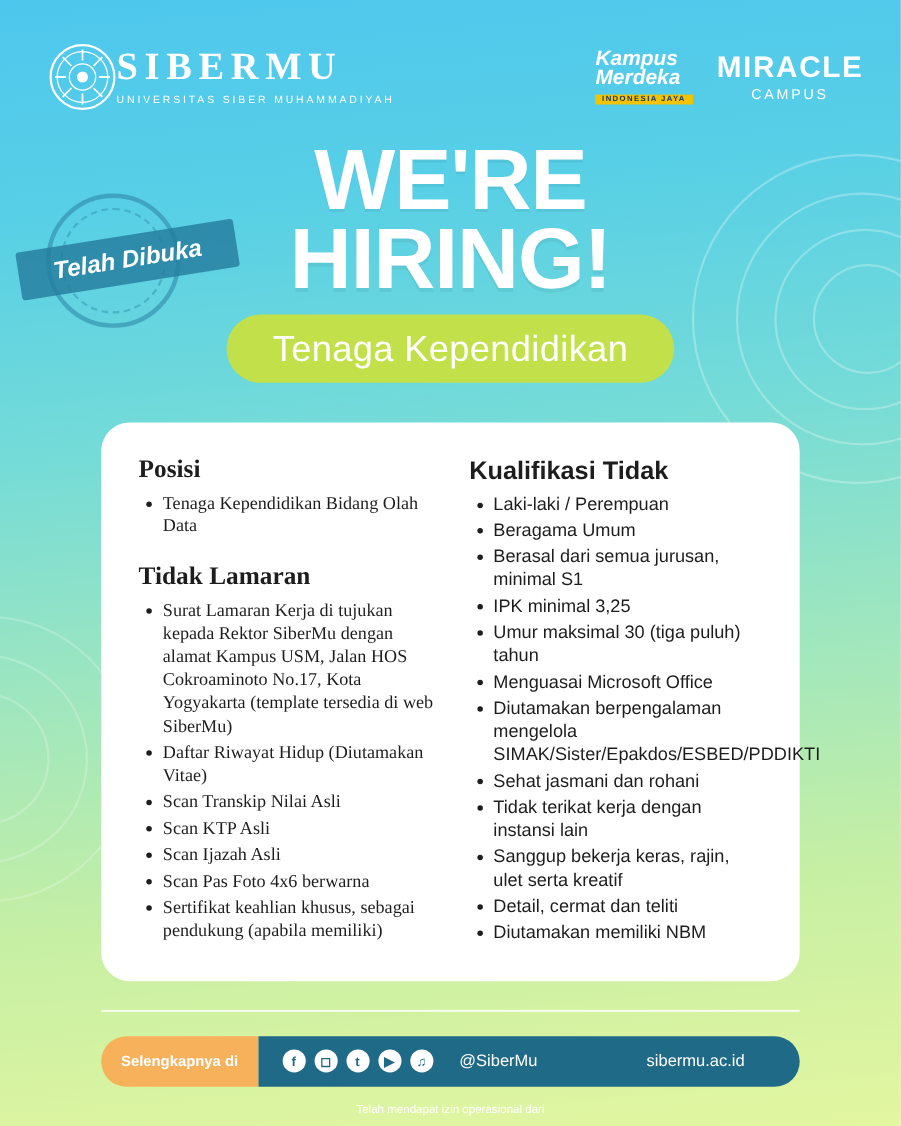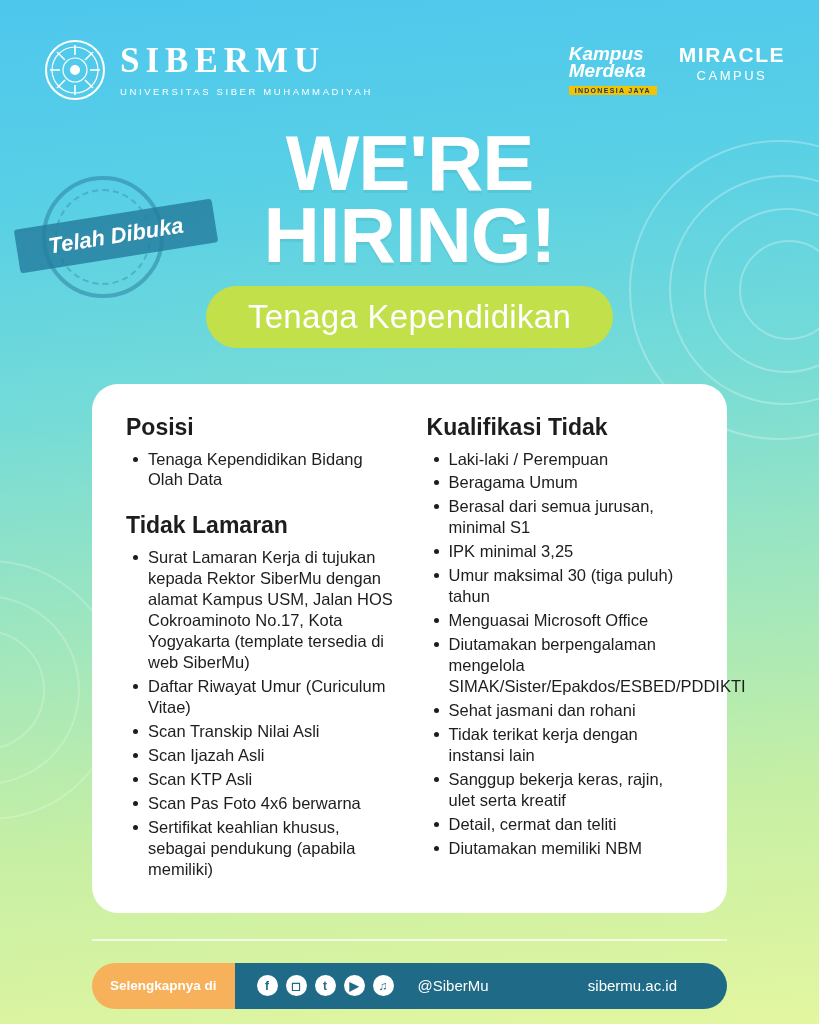--- a/index.html
+++ b/index.html
@@ -28,40 +28,40 @@
   .arc.b2 { width: 190px; height: 190px; left: -110px; top: 595px; border-color: rgba(255,255,255,0.22);}
   .arc.b3 { width: 120px; height: 120px; left: -75px; top: 630px; border-color: rgba(255,255,255,0.22);}
 
   
   .header {
     position: relative;
     display: flex; align-items: center;
     padding: 30px 34px 0 44px;
     height: 110px;
   }
-  .brand-left { display: flex; align-items: center; gap: 14px; }
+  .brand-left { display: flex; align-items: center; }
   .seal { width: 62px; height: 62px; flex: 0 0 62px; }
   .brand-text { display: flex; flex-direction: column; line-height: 1; }
   .brand-name {
     font-family: "Liberation Serif", serif;
     font-size: 35px; font-weight: bold; letter-spacing: 6px; color: #ffffff;
   }
   .brand-sub {
     font-size: 9.5px; letter-spacing: 2.6px; color: #ffffff; margin-top: 9px;
   }
-  .brand-right { margin-left: auto; display: flex; align-items: flex-start; gap: 22px; }
+  .brand-right { margin-left: auto; display: flex; align-items: center; gap: 22px; }
   .km-logo { line-height: 1; text-align: left; }
   .km-1 { font-family: "Liberation Sans", sans-serif; font-weight: bold; font-style: italic;
           font-size: 19px; color: #ffffff; display: block; }
   .km-2 { font-family: "Liberation Sans", sans-serif; font-weight: bold; font-style: italic;
           font-size: 19px; color: #ffffff; display: block; margin-top: -2px;}
   .km-3 { display: inline-block; background: #f2c300; color: #1b3a6b; font-size: 7px;
           font-weight: bold; letter-spacing: 1.3px; padding: 1px 6px; margin-top: 3px; }
   .miracle { text-align: center; line-height: 1; }
-  .miracle-1 { font-size: 21px; font-weight: bold; letter-spacing: 1.5px; color: #ffffff; display:block; }
+  .miracle-1 { font-size: 27px; font-weight: bold; letter-spacing: 1.5px; color: #ffffff; display:block; }
   .miracle-2 { font-size: 13px; letter-spacing: 2.5px; color: #ffffff; display:block; margin-top: 4px;}
 
   
   .hero { position: relative; text-align: center; margin-top: 18px; }
   .hero h1 {
     font-size: 78px; line-height: 0.92; font-weight: bold; color: #ffffff;
     letter-spacing: -1px; text-shadow: 0 3px 0 rgba(0,0,0,0.05);
   }
   .hero h1 span { display: block; }
   .stamp {
@@ -100,21 +100,21 @@
   
   .card {
     position: relative;
     margin: 36px 92px 0 92px;
     background: #ffffff;
     border-radius: 26px;
     padding: 30px 34px 30px 34px;
     display: flex;
     gap: 26px;
   }
-  .col-left { width: 53%; }
+  .col-left { width: 53%; font-family: Liberation Serif, serif; }
   .col-right { width: 47%; }
   .card h2 {
     font-size: 23px; font-weight: bold; color: #1d1d1d; margin-bottom: 8px;
   }
   .card h2.second { margin-top: 22px; }
   .card ul { list-style: none; }
   .card li {
     position: relative;
     padding-left: 22px;
     font-size: 16.5px;
@@ -242,24 +242,24 @@
   <div class="card">
     <div class="col-left">
       <h2>Posisi</h2>
       <ul>
         <li>Tenaga Kependidikan Bidang Olah Data</li>
       </ul>
 
       <h2 class="second">Tidak Lamaran</h2>
       <ul>
         <li>Surat Lamaran Kerja di tujukan kepada Rektor SiberMu dengan alamat Kampus USM, Jalan HOS Cokroaminoto No.17, Kota Yogyakarta (template tersedia di web SiberMu)</li>
-        <li>Daftar Riwayat Umur (Curiculum Vitae)</li>
+        <li>Daftar Riwayat Hidup (Diutamakan Vitae)</li>
         <li>Scan Transkip Nilai Asli</li>
+        <li>Scan KTP Asli</li>
         <li>Scan Ijazah Asli</li>
-        <li>Scan KTP Asli</li>
         <li>Scan Pas Foto 4x6 berwarna</li>
         <li>Sertifikat keahlian khusus, sebagai pendukung (apabila memiliki)</li>
       </ul>
     </div>
 
     <div class="col-right">
       <h2>Kualifikasi Tidak</h2>
       <ul>
         <li>Laki-laki / Perempuan</li>
         <li>Beragama Umum</li>

